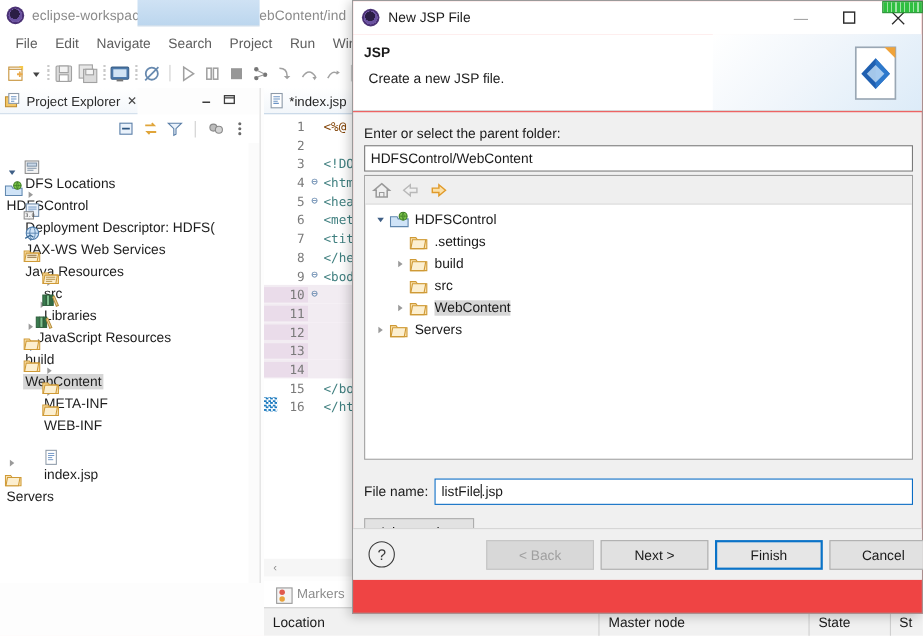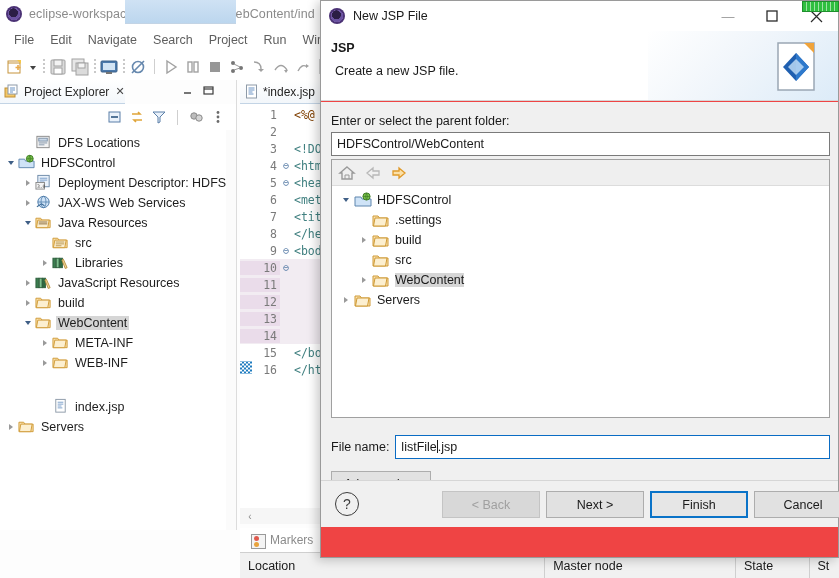--- a/index.html
+++ b/index.html
@@ -76,21 +76,21 @@
     position: absolute; left: 0; top: 104px; width: 236px; height: 26px;
     background: #ffffff; display: flex; align-items: center; justify-content: flex-end;
     gap: 6px; padding-right: 10px;
   }
   .pe-tool { width: 16px; height: 16px; flex: none; }
 
   .pe-body {
     position: absolute; left: 0; top: 130px; width: 236px; height: 400px;
     background: #ffffff; overflow: hidden;
   }
-  .tree-row { height: 20px; display: flex; align-items: flex-end; white-space: nowrap; font-size: 12.5px; color: #1d1d1d; }
+  .tree-row { height: 20px; display: flex; align-items: flex-start; white-space: nowrap; font-size: 12.5px; color: #1d1d1d; flex-direction: column; }
   .tree-row .twisty { width: 14px; height: 14px; flex: none; display: flex; align-items: center; justify-content: center; }
   .tree-row .ticon { width: 17px; height: 16px; flex: none; margin-right: 4px; }
   .tree-row .tlabel { padding: 0 2px; }
   .tree-row.sel .tlabel { background: #d6d6d6; }
 
   .chev { width: 0; height: 0; }
   .chev-right { border-left: 4px solid #9a9a9a; border-top: 3.5px solid transparent; border-bottom: 3.5px solid transparent; }
   .chev-down  { border-top: 4px solid #3f5f86; border-left: 3.5px solid transparent; border-right: 3.5px solid transparent; }
 
   .pe-scroll-track {
@@ -464,21 +464,21 @@
           <span class="chev chev-right"></span>
         </span>
         <span class="ticon" style="position: relative; display: inline-block; flex: 0 0 auto; width: 17px; height: 16px;"><svg viewBox="0 0 18 16" style="width:100%;height:100%">
             <rect x="1" y="4" width="3" height="10" fill="#3a7d4f" stroke="#2e5f3c"></rect>
             <rect x="4.5" y="4" width="3" height="10" fill="#7fc08e" stroke="#2e5f3c"></rect>
             <rect x="8" y="4" width="3" height="10" fill="#2f6b42" stroke="#2e5f3c"></rect>
             <path d="M12 5l4 9-2 .8L10.5 6z" fill="#f0d49a" stroke="#b8913f"></path>
           </svg></span>
         <span class="tlabel">Libraries</span>
       </div>
-      <div class="tree-row" style="padding-left: 21px;">
+      <div class="tree-row" style="padding-left: 32px;">
         <span class="twisty">
           <span class="chev chev-right"></span>
         </span>
         <span class="ticon" style="position: relative; display: inline-block; flex: 0 0 auto; width: 17px; height: 16px;"><svg viewBox="0 0 18 16" style="width:100%;height:100%">
             <rect x="1" y="4" width="3" height="10" fill="#3a7d4f" stroke="#2e5f3c"></rect>
             <rect x="4.5" y="4" width="3" height="10" fill="#7fc08e" stroke="#2e5f3c"></rect>
             <rect x="8" y="4" width="3" height="10" fill="#2f6b42" stroke="#2e5f3c"></rect>
             <path d="M12 5l4 9-2 .8L10.5 6z" fill="#f0d49a" stroke="#b8913f"></path>
           </svg></span>
         <span class="tlabel">JavaScript Resources</span>

